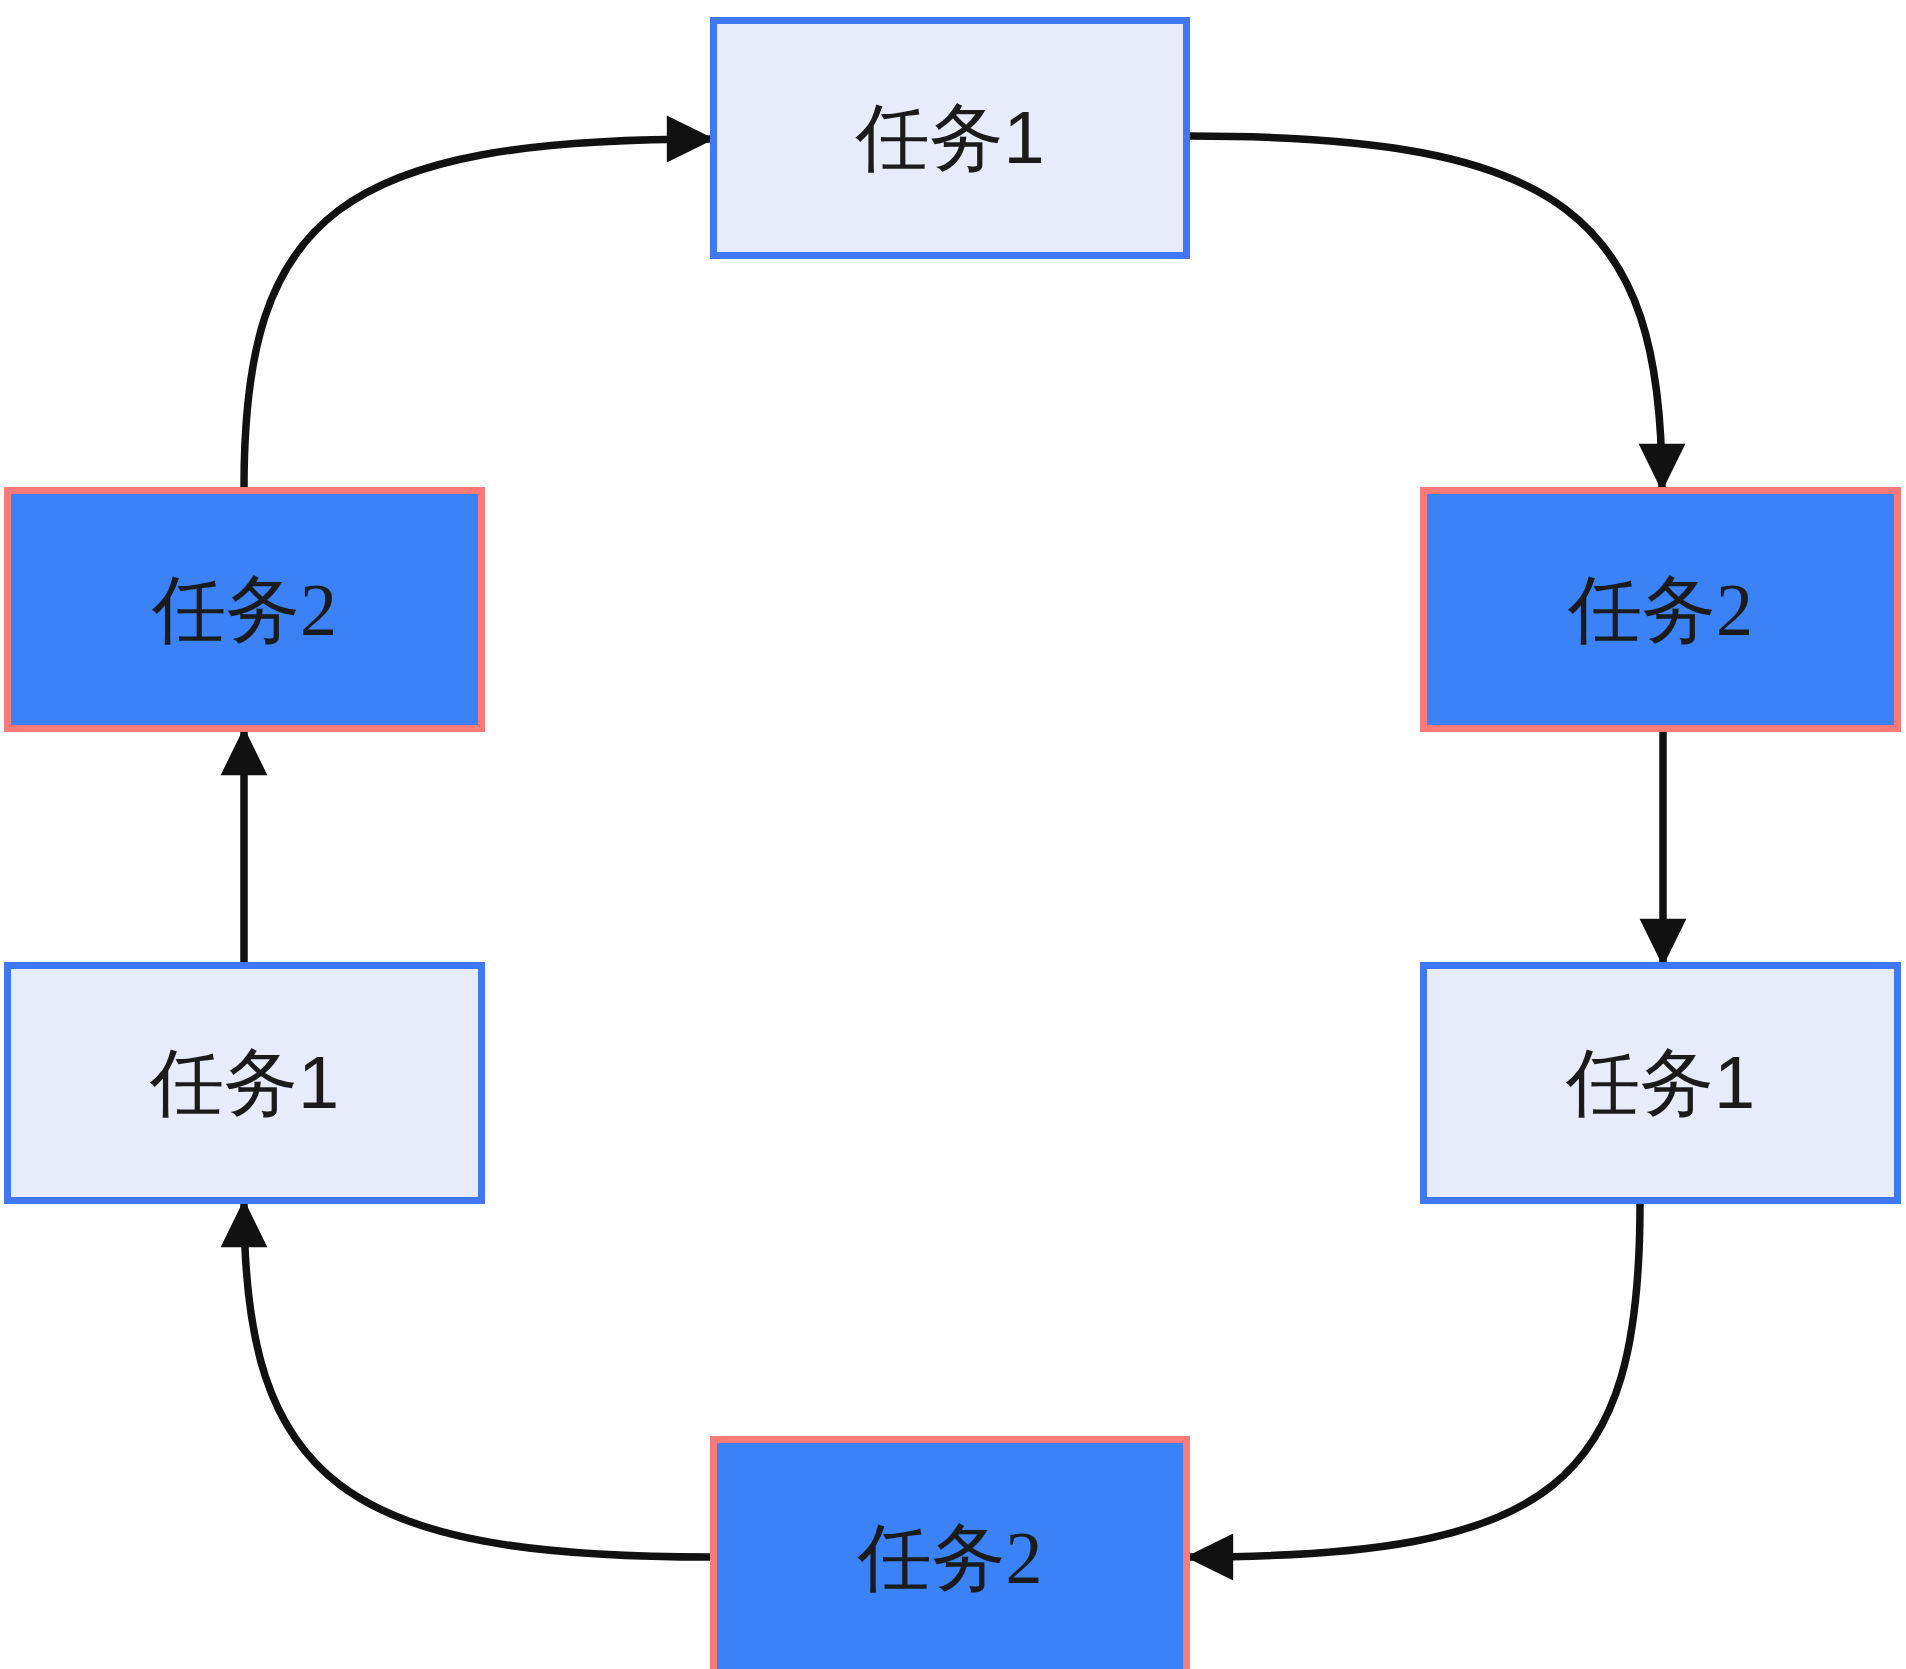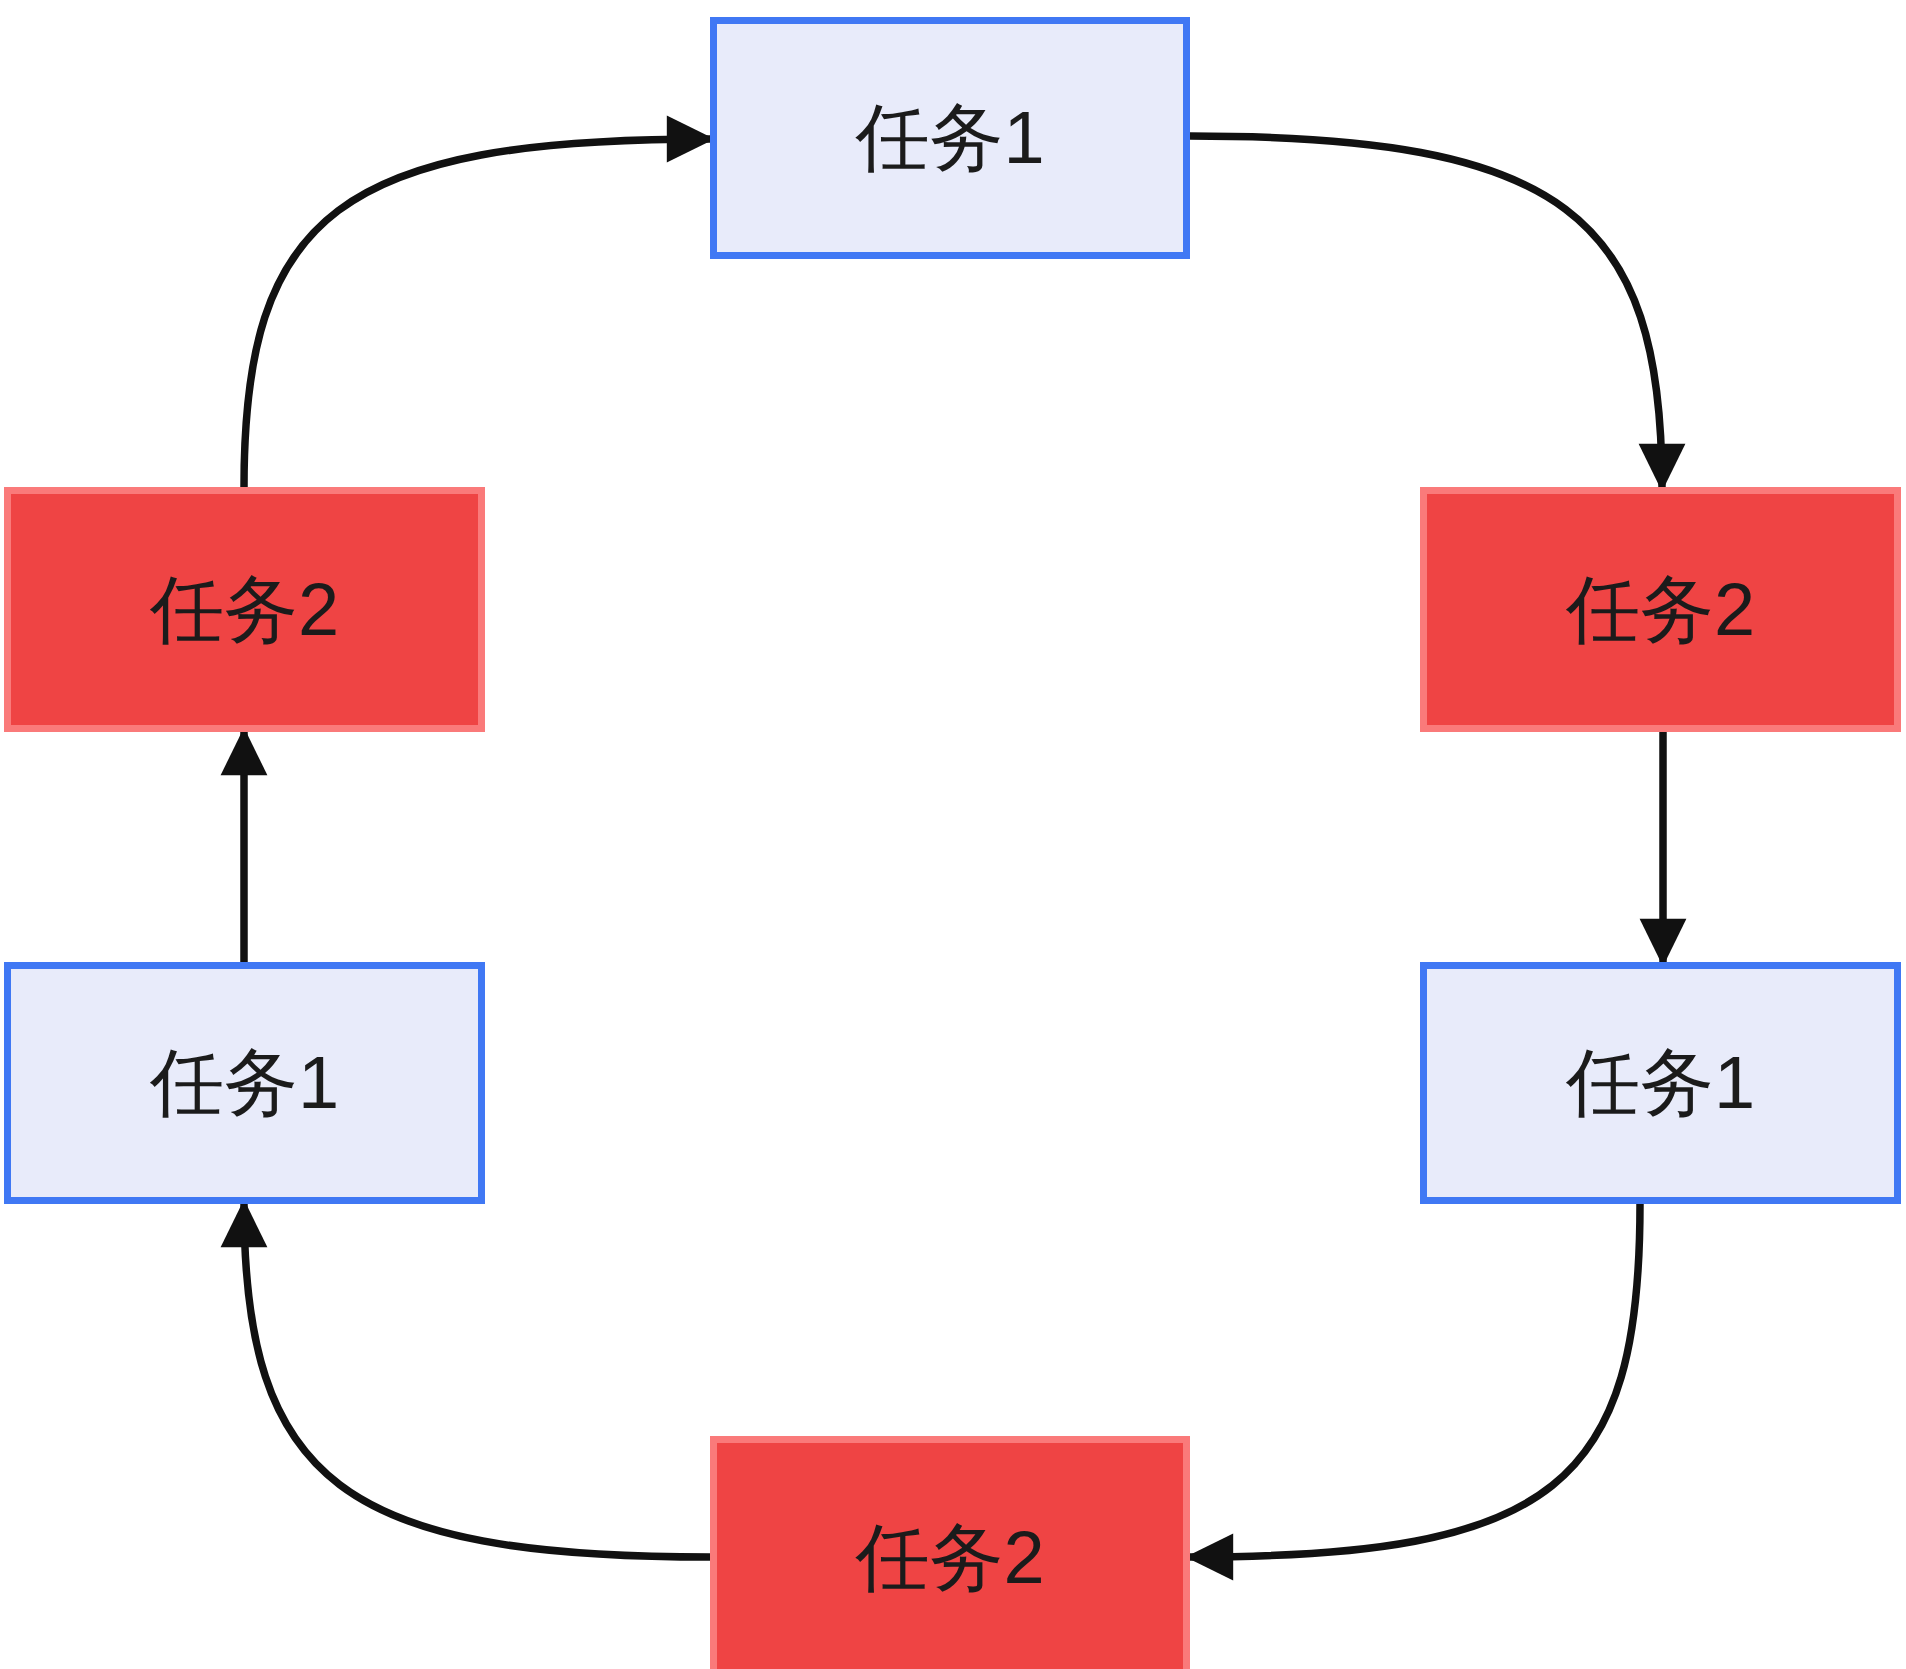--- a/index.html
+++ b/index.html
@@ -39,22 +39,23 @@
     line-height: 1;
     color: #1b1b1b;
     letter-spacing: 0px;
     white-space: nowrap;
   }
   .node.blue {
     background: #e8ebfa;
     border-color: #4078f4;
   }
   .node.red {
-    background: #ef4444;
+    background: #3b82f6;
     border-color: #fa7a7a;
+    font-family: Liberation Serif, serif;
   }
   #node-top       { left: 710px;  top: 3px;    width: 480px; height: 242px; }
   #node-left-top  { left: 4px;    top: 473px;  width: 481px; height: 245px; }
   #node-left-bot  { left: 4px;    top: 948px;  width: 481px; height: 242px; }
   #node-right-top { left: 1420px; top: 473px;  width: 481px; height: 245px; }
   #node-right-bot { left: 1420px; top: 948px;  width: 481px; height: 242px; }
   #node-bottom    { left: 710px;  top: 1422px; width: 480px; height: 243px; }
 </style>
 </head>
 <body>

